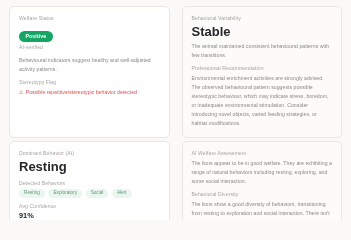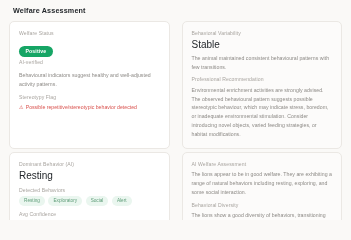--- a/index.html
+++ b/index.html
@@ -74,22 +74,22 @@
   .field { margin-bottom: 5px; }
   .field:last-child { margin-bottom: 0; }
   .label {
     font-size: 5.1px;
     color: #a8a49f;
     letter-spacing: 0.1px;
     margin-bottom: 2.5px;
     line-height: 1.3;
   }
   .value-lg {
-    font-size: 10px;
-    font-weight: normal;
+    font-size: 13px;
+    font-weight: bold;
     color: #24282c;
     line-height: 1.2;
     margin-bottom: 2.5px;
   }
   .value-pct {
     font-size: 7.4px;
     font-weight: bold;
     color: #24282c;
     line-height: 1.2;
   }
@@ -139,23 +139,20 @@
     line-height: 1.2;
     white-space: nowrap;
   }
 </style>
 </head>
 <body>
 
 <div class="page">
 
   <div class="section">
-    <div class="section-header">
-      <span class="title">Welfare Assessment</span>
-    </div>
 
     <div class="cards">
 
       <div class="card left">
         <div class="field">
           <div class="label">Welfare Status</div>
           <div class="badge">Positive</div>
           <div class="label">AI-verified</div>
         </div>
         <div class="field">

